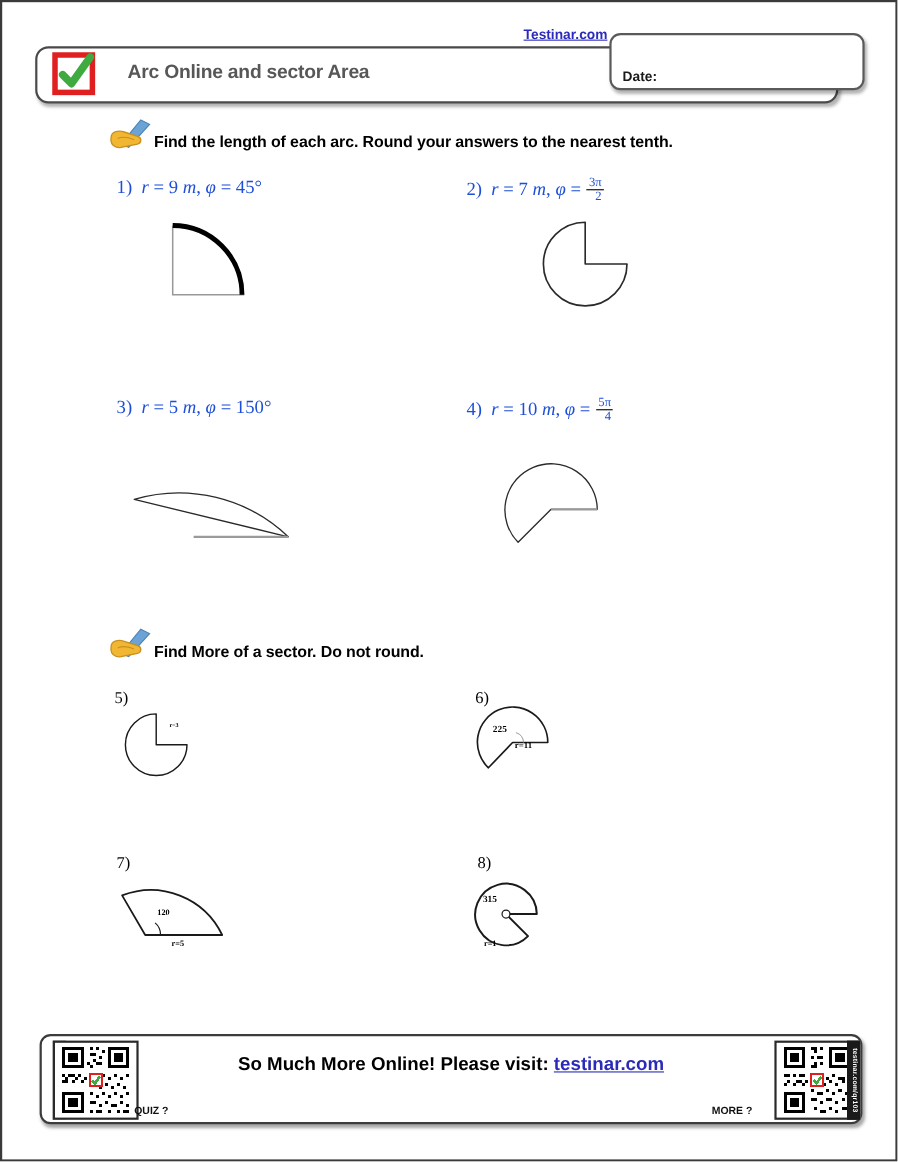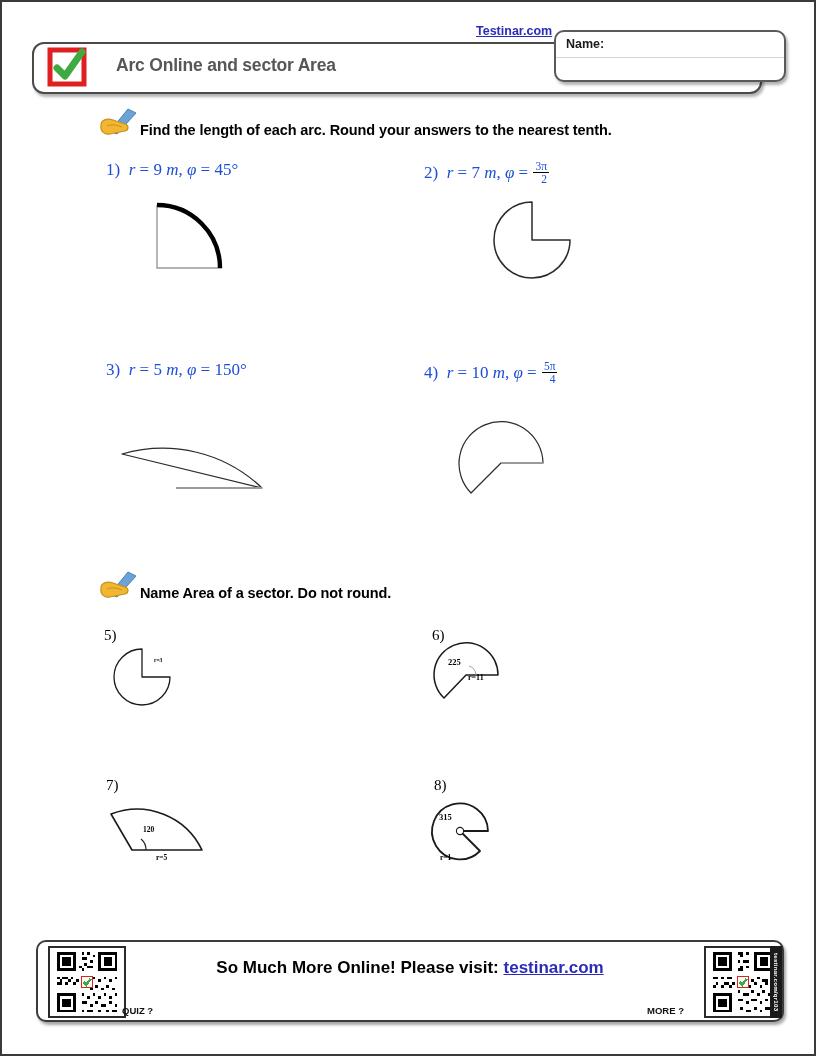--- a/index.html
+++ b/index.html
@@ -223,22 +223,22 @@
         <rect x="4" y="6" width="34" height="34" fill="#ffffff" stroke="#e02020" stroke-width="5"></rect>
         <path d="M11 24 L19 32 L36 8" fill="none" stroke="#3faa3f" stroke-width="7" stroke-linecap="round" stroke-linejoin="round"></path>
       </svg>
     </span>
 
     <div class="worksheet-title">Arc Online and sector Area</div>
 
     <a class="testinar-link" href="#">Testinar.com</a>
 
     <div class="namedate-box">
-      <div class="namedate-row r1">
-        <span class="namedate-label">Name:</span>
+      <div class="namedate-row r2">
+        <span class="namedate-label">Date:</span>
       </div>
     </div>
   </div>
 
   <div class="section" style="top:120px;">
     <span class="sec-icon">
       <svg width="44" height="30" viewBox="0 0 44 30">
         <path d="M30 1 L38 5 L19 26 L12 23 Z" fill="#6ba3d6" stroke="#4a82b5" stroke-width="1"></path>
         <path d="M3 17 C3 12 9 10 15 12 L27 16 C31 17 31 22 27 23 L12 26 C6 27 2 23 3 17 Z" fill="#f2b732" stroke="#c8901c" stroke-width="1.2"></path>
         <path d="M9 18 C13 16 19 17 24 19" fill="none" stroke="#c8901c" stroke-width="1"></path>
@@ -317,21 +317,21 @@
   </div>
 
   <div class="section" style="top:583px;">
     <span class="sec-icon">
       <svg width="44" height="30" viewBox="0 0 44 30">
         <path d="M30 1 L38 5 L19 26 L12 23 Z" fill="#6ba3d6" stroke="#4a82b5" stroke-width="1"></path>
         <path d="M3 17 C3 12 9 10 15 12 L27 16 C31 17 31 22 27 23 L12 26 C6 27 2 23 3 17 Z" fill="#f2b732" stroke="#c8901c" stroke-width="1.2"></path>
         <path d="M9 18 C13 16 19 17 24 19" fill="none" stroke="#c8901c" stroke-width="1"></path>
       </svg>
     </span>
-    <span class="sec-text">Name Area of a sector. Do not round.</span>
+    <span class="sec-text">Find More of a sector. Do not round.</span>
   </div>
 
   <div class="qnum" style="left:102px; top:625px;">5)</div>
   <div class="fig" style="left:110px; top:645px;">
     <svg width="62" height="60" viewBox="0 0 62 60">
       <path d="M30 30 L30 2 A 28 28 0 1 0 58 30 Z" fill="#ffffff" stroke="#1a1a1a" stroke-width="1.3" stroke-linejoin="round"></path>
     </svg>
   </div>
   <div class="figlabel" style="left:152px; top:655px; font-size:5.5px;">r=3</div>
 

